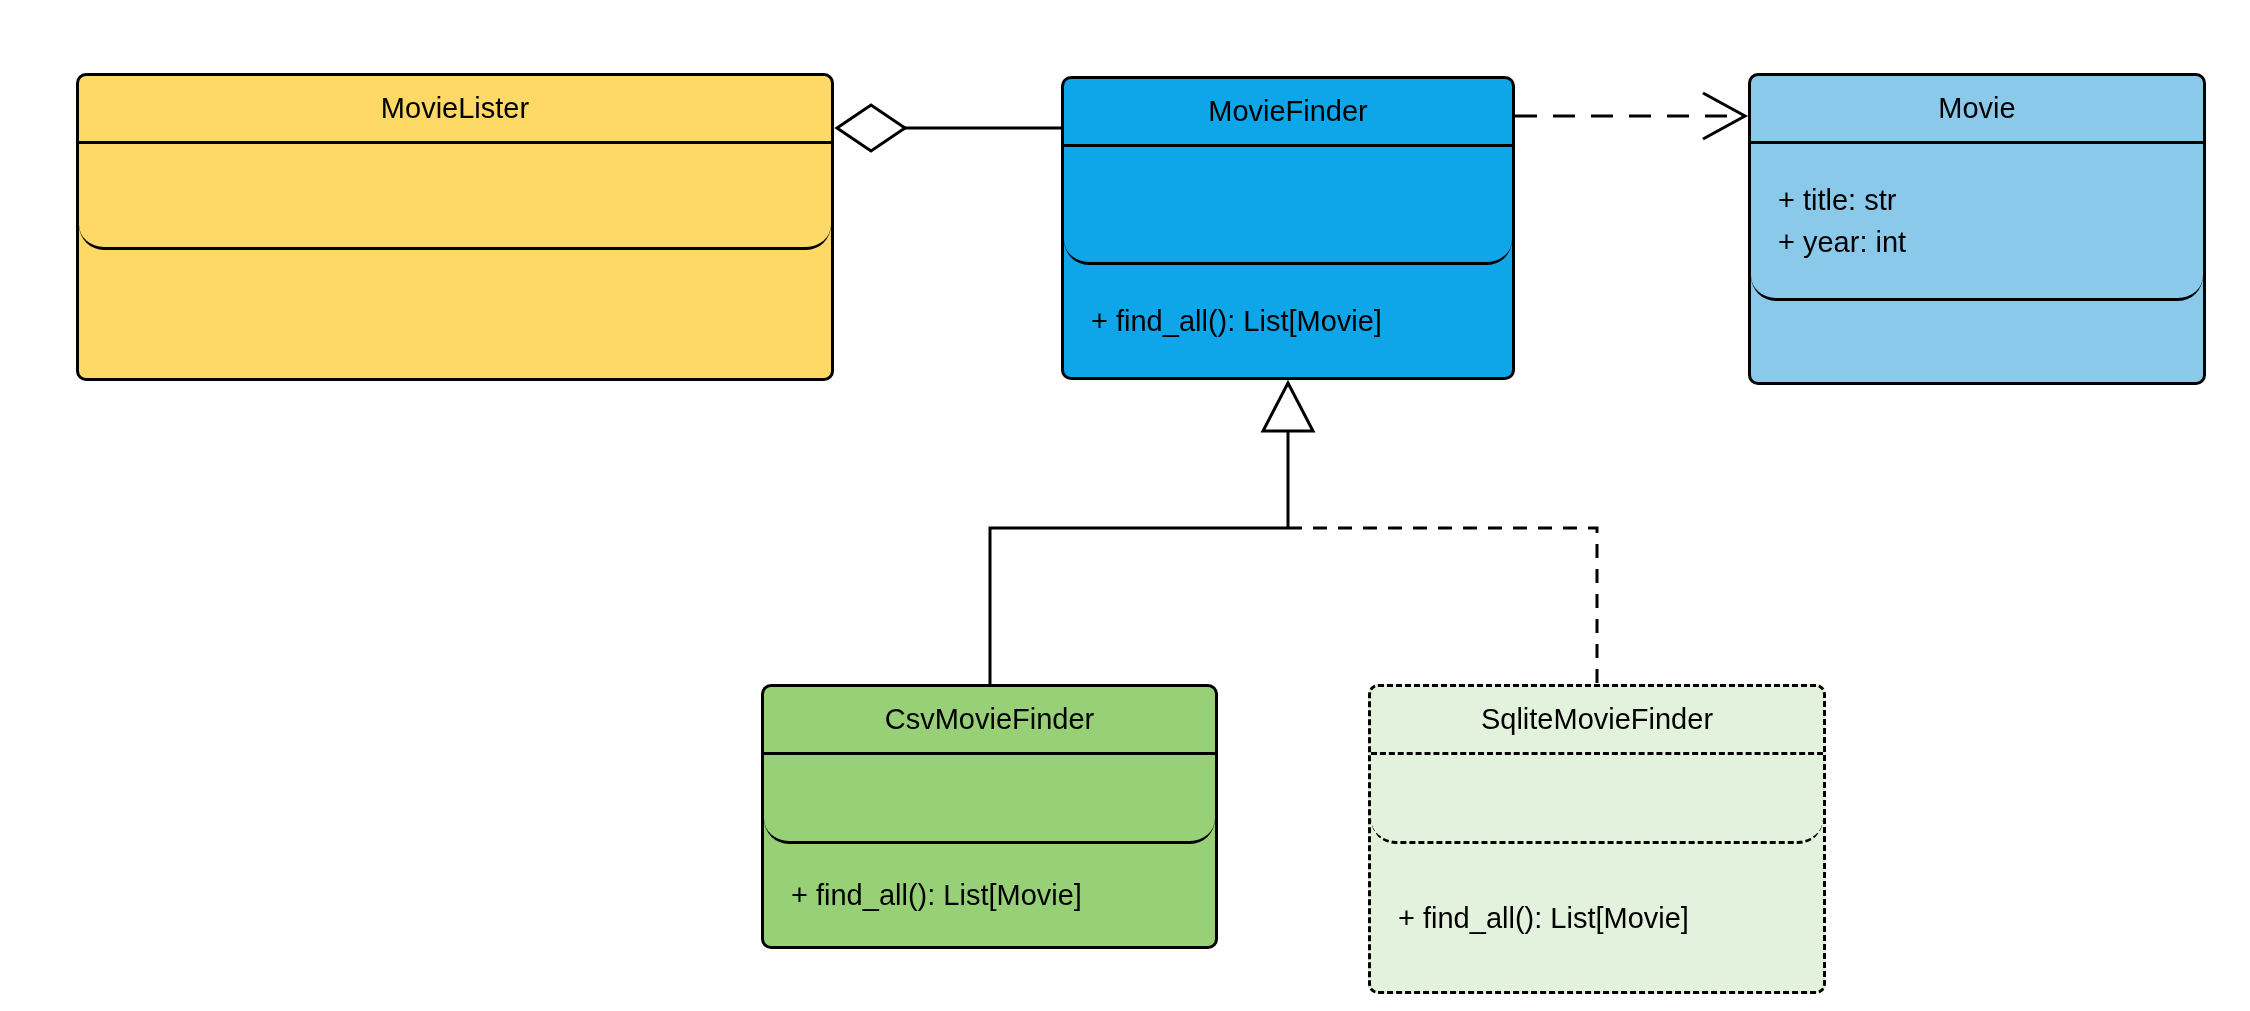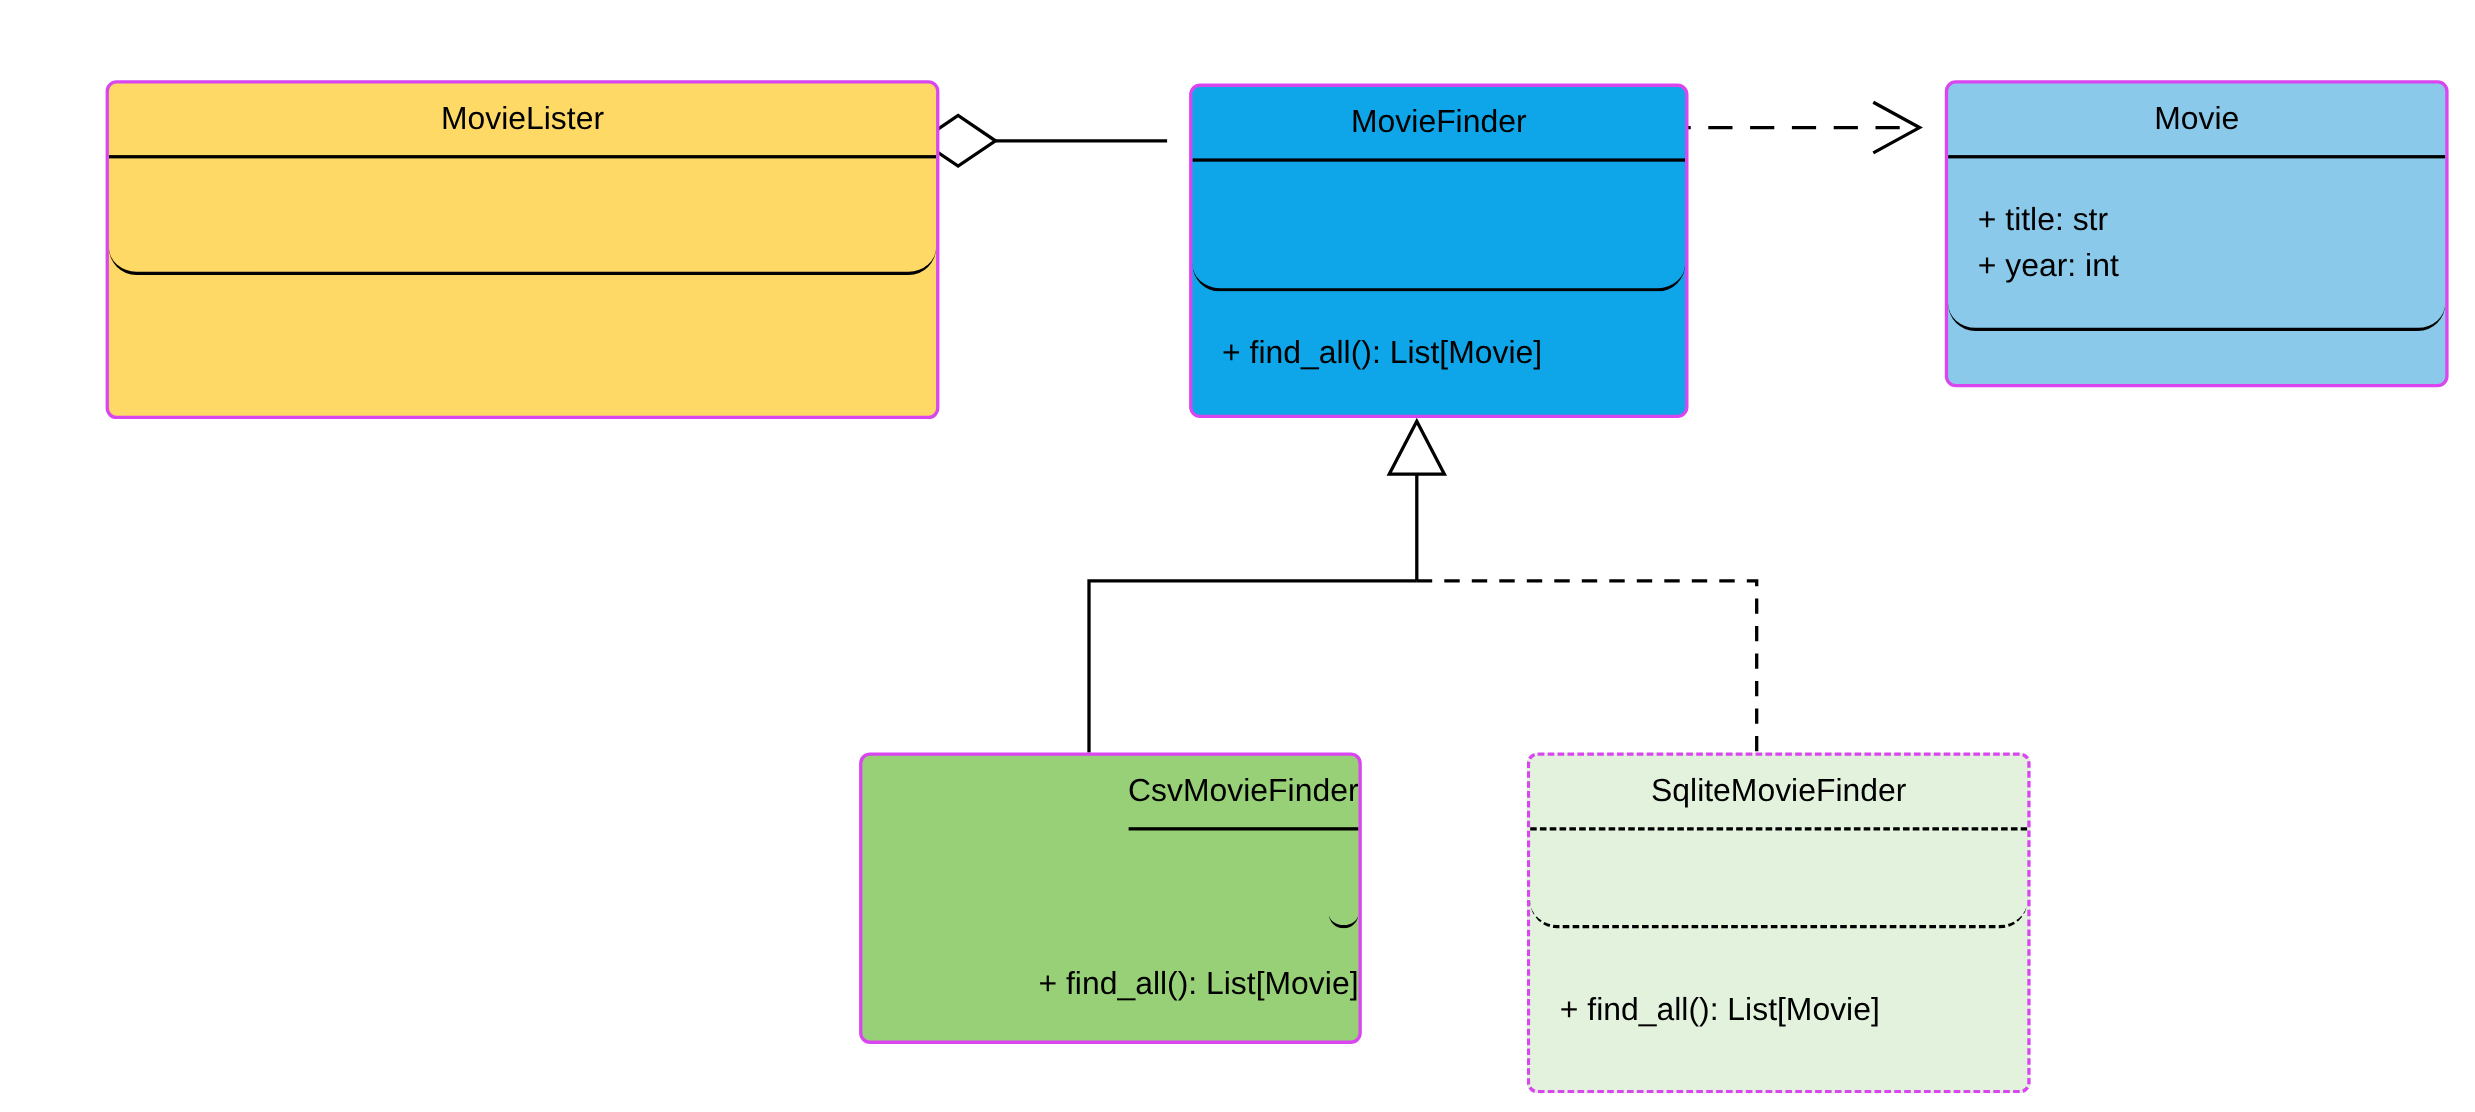--- a/index.html
+++ b/index.html
@@ -16,27 +16,26 @@
     overflow:hidden;
   }
   svg.connectors {
     position:absolute; left:0; top:0;
     width:2250px; height:1011px;
     pointer-events:none;
   }
   
   .uml-class {
     position:absolute;
-    border:3px solid #d946ef;
+    border:3px solid #000000;
     border-radius:10px;
     display:flex;
     flex-direction:column;
     font-size:29px;
     overflow:hidden;
-    margin-left:20px;
   }
   .uml-title {
     height:68px;
     flex:0 0 68px;
     display:flex;
     align-items:center;
     justify-content:center;
     border-bottom:3px solid #000;
     white-space:nowrap;
   }
@@ -54,21 +53,21 @@
     flex-direction:column;
     justify-content:center;
     padding-left:27px;
   }
   .member { line-height:42px; white-space:nowrap; }
   
   .c-lister  { left:76px;   top:73px;  width:758px; height:308px; }
   .c-lister  .sec-attrs { height:106px; flex:0 0 106px; }
   .c-finder  { left:1061px; top:76px;  width:454px; height:304px; }
   .c-finder  .sec-attrs { height:118px; flex:0 0 118px; }
-  .c-movie   { left:1748px; top:73px;  width:458px; height:279px; }
+  .c-movie   { left:1748px; top:73px;  width:458px; height:312px; }
   .c-movie   .sec-attrs { height:157px; flex:0 0 157px; }
   .c-csv     { left:761px;  top:684px; width:457px; height:265px; }
   .c-csv     .sec-attrs { height:89px; flex:0 0 89px; }
   .c-sqlite  { left:1368px; top:684px; width:458px; height:310px; }
   .c-sqlite  .sec-attrs { height:89px; flex:0 0 89px; }
   
   .uml-class.dashed { border-style:dashed; }
   .uml-class.dashed .uml-title { border-bottom-style:dashed; }
   .uml-class.dashed .sec-attrs { border-bottom-style:dashed; }
 </style>
@@ -116,21 +115,21 @@
 
   <div class="uml-class c-movie" style="background-color: rgb(138, 201, 234);">
     <div class="uml-title">Movie</div>
     <div class="sec-attrs">
       <div class="member">+ title: str</div>
       <div class="member">+ year: int</div>
     </div>
     <div class="sec-methods"></div>
   </div>
 
-  <div class="uml-class c-csv" style="background-color: rgb(151, 208, 119); align-items: flex-end;">
+  <div class="uml-class c-csv" style="background-color: rgb(151, 208, 119);">
     <div class="uml-title">CsvMovieFinder</div>
     <div class="sec-attrs"></div>
     <div class="sec-methods">
       <div class="member">+ find_all(): List[Movie]</div>
     </div>
   </div>
 
   <div class="uml-class c-sqlite dashed" style="background-color: rgb(227, 242, 220);">
     <div class="uml-title">SqliteMovieFinder</div>
     <div class="sec-attrs"></div>

